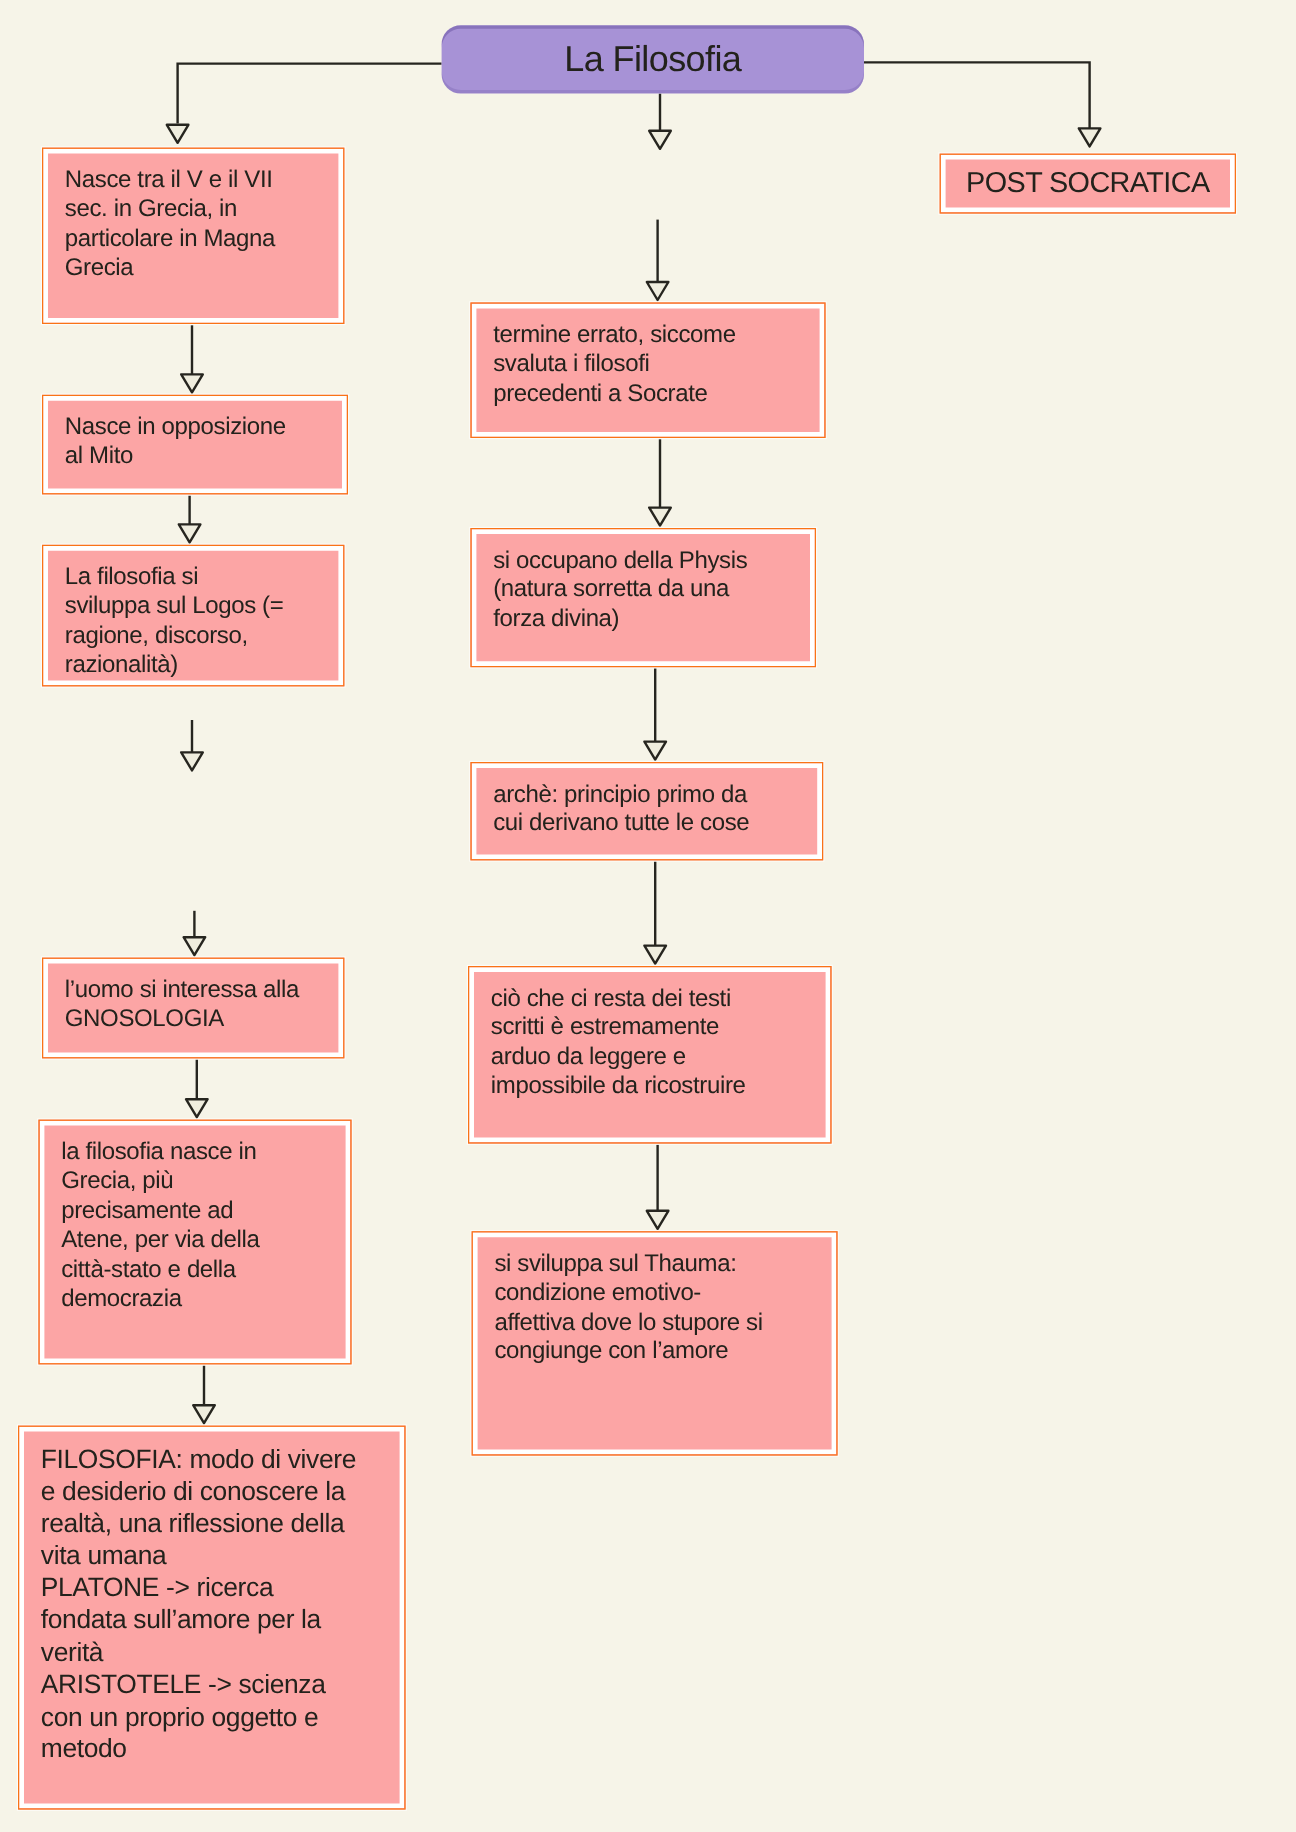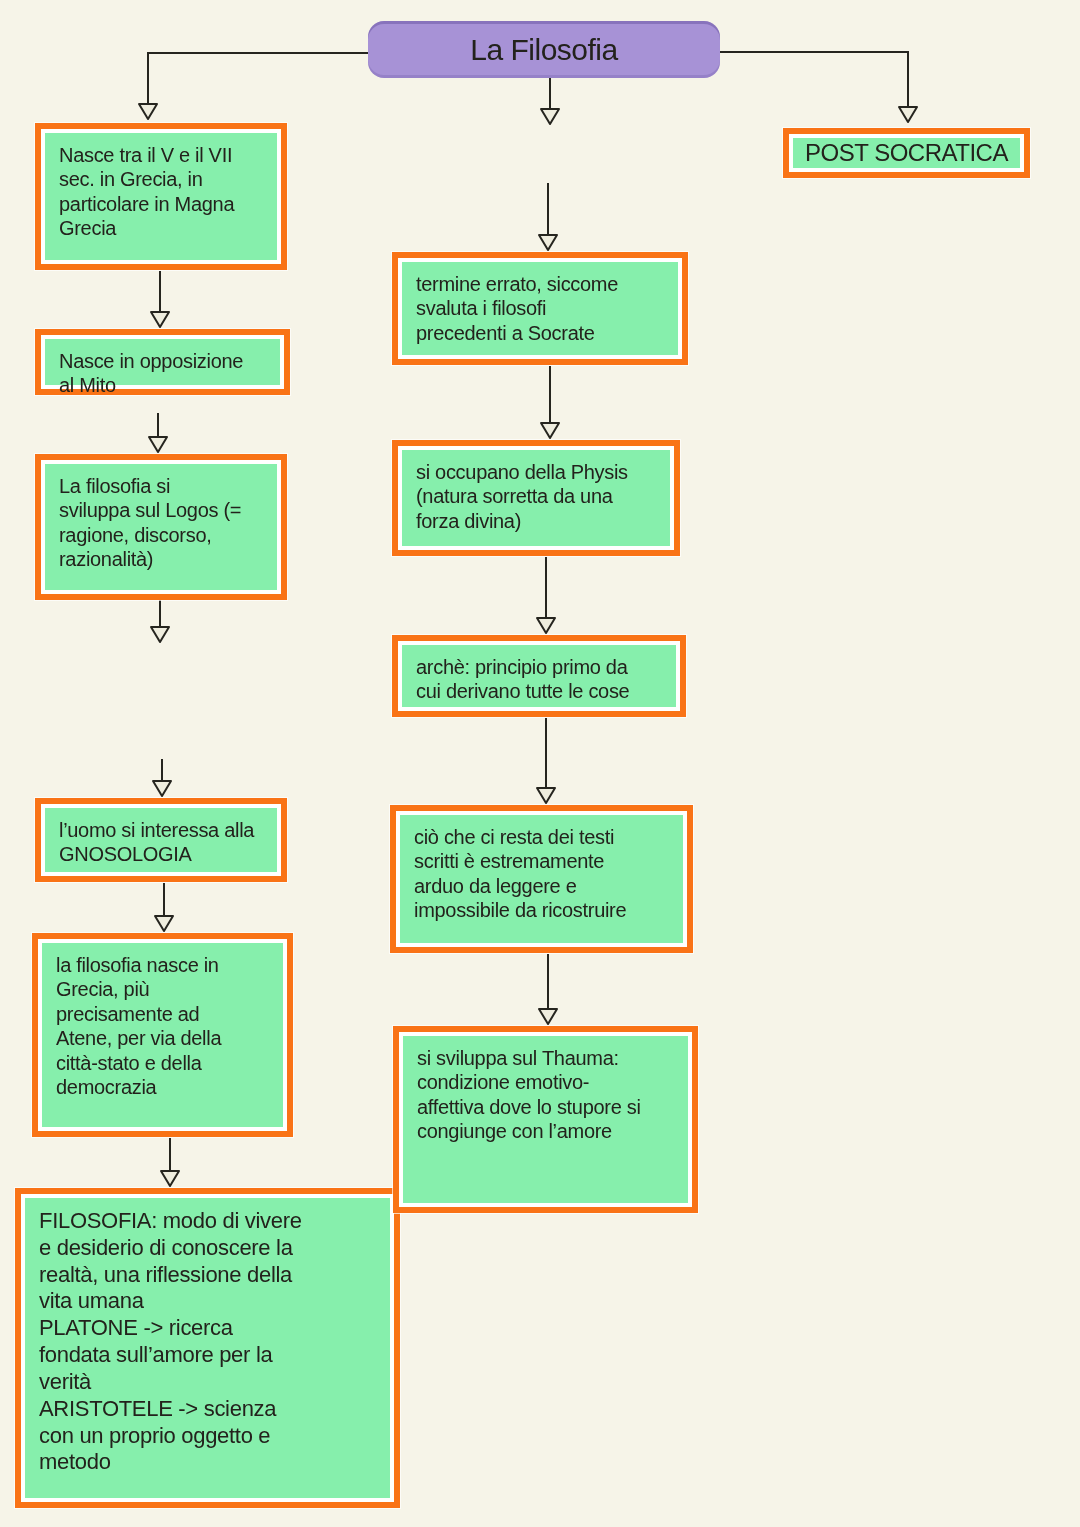--- a/index.html
+++ b/index.html
@@ -28,43 +28,43 @@
     position:absolute;left:368px;top:21px;width:352px;height:57px;
     background:#a792d6;
     border-radius:16px;
     box-shadow:inset 0 3px 0 rgba(80,58,140,.35), inset 0 -3px 0 rgba(80,58,140,.18);
     display:flex;align-items:center;justify-content:center;
     font-size:30px;letter-spacing:-.5px;
   }
   .fbox{
     position:absolute;
     box-sizing:border-box;
-    background:#86efac;
-    border:6px solid #f97316;
+    background:#fca5a5;
+    border:1px solid #f97316;
     box-shadow:inset 0 0 0 4px #ffffff, 0 0 0 1px rgba(255,255,255,.7);
     padding:14px 16px 10px 18px;
     font-size:20px;
     line-height:1.22;
     letter-spacing:-.3px;
     white-space:pre-line;
   }
   .hbox{
     display:flex;align-items:center;justify-content:center;
     font-size:24px;letter-spacing:-.5px;
     white-space:nowrap;
     padding:6px 8px;
   }
   
   .b-l1{left:35px;top:123px;width:252px;height:147px}
-  .b-l2{left:35px;top:329px;width:255px;height:66px}
-  .b-l3{left:35px;top:454px;width:252px;height:146px}
+  .b-l2{left:35px;top:329px;width:255px;height:83px}
+  .b-l3{left:35px;top:454px;width:252px;height:118px}
   .b-l4{left:35px;top:644px;width:252px;height:115px}
   .b-l5{left:35px;top:798px;width:252px;height:84px}
   .b-l6{left:32px;top:933px;width:261px;height:204px}
-  .b-l7{left:15px;top:1188px;width:385px;height:320px;font-size:22px}
+  .b-l7{left:15px;top:1188px;width:323px;height:320px;font-size:22px}
   .b-mh{left:365px;top:132px;width:357px;height:50px}
   .b-m2{left:392px;top:252px;width:296px;height:113px}
   .b-m3{left:392px;top:440px;width:288px;height:116px}
   .b-m4{left:392px;top:635px;width:294px;height:82px}
   .b-m5{left:390px;top:805px;width:303px;height:148px}
   .b-m6{left:393px;top:1026px;width:305px;height:187px}
   .b-rh{left:783px;top:128px;width:247px;height:50px}
 </style>
 </head>
 <body>

